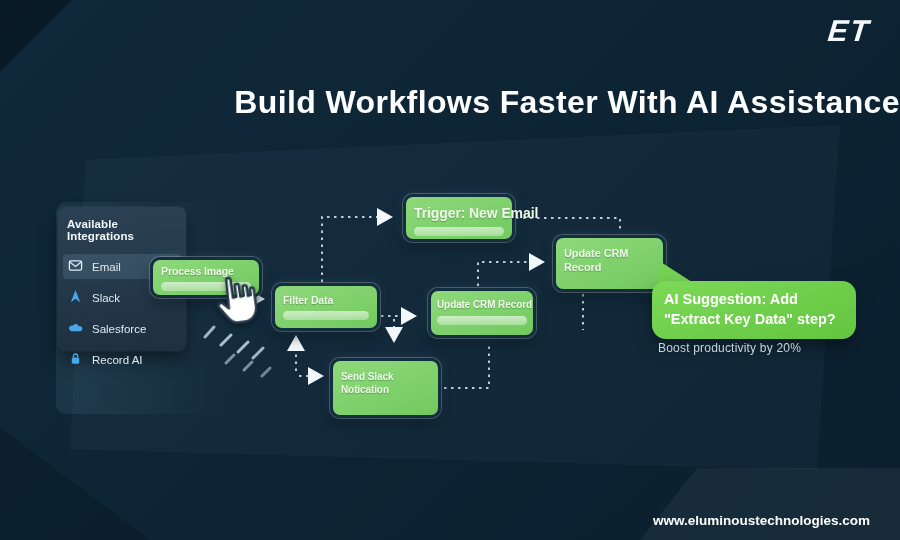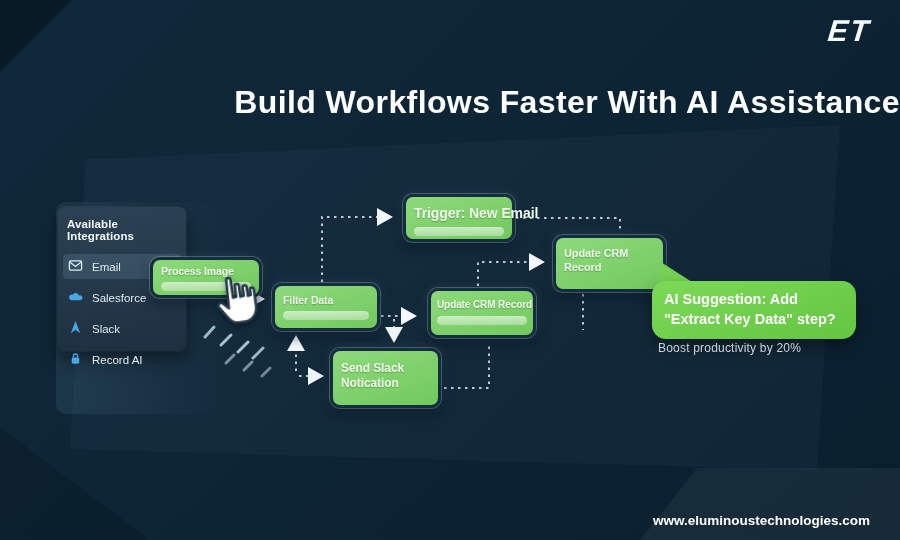--- a/index.html
+++ b/index.html
@@ -41,21 +41,21 @@
     background:linear-gradient(160deg,#8ed97b,#72c95f);
     box-shadow:0 0 0 1px rgba(255,255,255,0.22),0 6px 12px rgba(4,16,26,0.5),0 0 12px rgba(170,220,245,0.12);
     padding:6px 8px;color:#f0faea;font-weight:bold;font-size:10.5px;letter-spacing:-0.1px;
     line-height:1.25;text-shadow:0 1px 1px rgba(25,70,40,0.35);cursor:pointer;}
   .node .pill{height:9px;border-radius:5px;margin-top:4px;
     background:linear-gradient(180deg,rgba(255,255,255,0.6),rgba(255,255,255,0.35));}
   .n-process{left:150px;top:257px;width:112px;height:41px;padding-top:5px;}
   .n-filter{left:272px;top:283px;width:108px;height:48px;padding-top:8px;}
   .n-trigger{left:403px;top:194px;width:112px;height:48px;padding-top:8px;font-size:14px;white-space:nowrap;}
   .n-crm-mid{left:428px;top:288px;width:108px;height:50px;padding:8px 6px 0 6px;font-size:10px;white-space:nowrap;}
-  .n-slack{left:330px;top:348px;width:111px;height:60px;padding-top:10px;font-size:12px;}
+  .n-slack{left:330px;top:358px;width:111px;height:60px;padding-top:10px;font-size:10px;}
   .n-crm-top{left:553px;top:235px;width:113px;height:57px;padding-top:9px;font-size:11px;}
 
   
   .bubble{position:absolute;left:652px;top:281px;width:204px;height:58px;box-sizing:border-box;
     background:linear-gradient(160deg,#7cd957,#63c540);border-radius:14px;padding:9px 12px;
     color:#ffffff;font-weight:bold;font-size:14.5px;line-height:1.35;
     box-shadow:0 8px 18px rgba(0,0,0,0.35);cursor:pointer;}
   .bubble-tail{position:absolute;left:657px;top:262px;width:38px;height:22px;background:#77d253;
     clip-path:polygon(10% 0,100% 100%,0 100%);}
   .boost{position:absolute;left:658px;top:341px;font-size:12px;color:#c7d4db;letter-spacing:0.2px;}
@@ -82,29 +82,29 @@
     <div class="sb-header">Available Integrations</div>
     <div class="sb-item active">
       <span><svg width="15" height="15" viewBox="0 0 16 16">
             <rect x="1.5" y="3" width="13" height="10" rx="1.5" fill="none" stroke="#d8eefb" stroke-width="1.4"></rect>
             <path d="M2 4.2 L8 9 L14 4.2" fill="none" stroke="#d8eefb" stroke-width="1.4"></path>
           </svg></span>
       <span>Email</span>
     </div>
     <div class="sb-item">
       <span><svg width="15" height="15" viewBox="0 0 16 16">
+            <path d="M8 1 L13 14 L8 10.3 L3 14 Z" fill="#49a7e8"></path>
+          </svg></span>
+      <span>Slack</span>
+    </div>
+    <div class="sb-item">
+      <span><svg width="15" height="15" viewBox="0 0 16 16">
             <path d="M4.2 12 a3 3 0 1 1 0.7-5.9 A3.7 3.7 0 0 1 11.7 6.8 a2.7 2.7 0 1 1 0.5 5.2 z" fill="#49a7e8"></path>
           </svg></span>
       <span>Salesforce</span>
-    </div>
-    <div class="sb-item">
-      <span><svg width="15" height="15" viewBox="0 0 16 16">
-            <path d="M8 1 L13 14 L8 10.3 L3 14 Z" fill="#49a7e8"></path>
-          </svg></span>
-      <span>Slack</span>
     </div>
     <div class="sb-item">
       <span><svg width="15" height="15" viewBox="0 0 16 16">
             <path d="M5.8 7 V5.4 a2.2 2.2 0 0 1 4.4 0 V7" fill="none" stroke="#49a7e8" stroke-width="1.5"></path>
             <rect x="4" y="7" width="8" height="6.5" rx="1.5" fill="#49a7e8"></rect>
           </svg></span>
       <span>Record AI</span>
     </div>
   </div>
 

